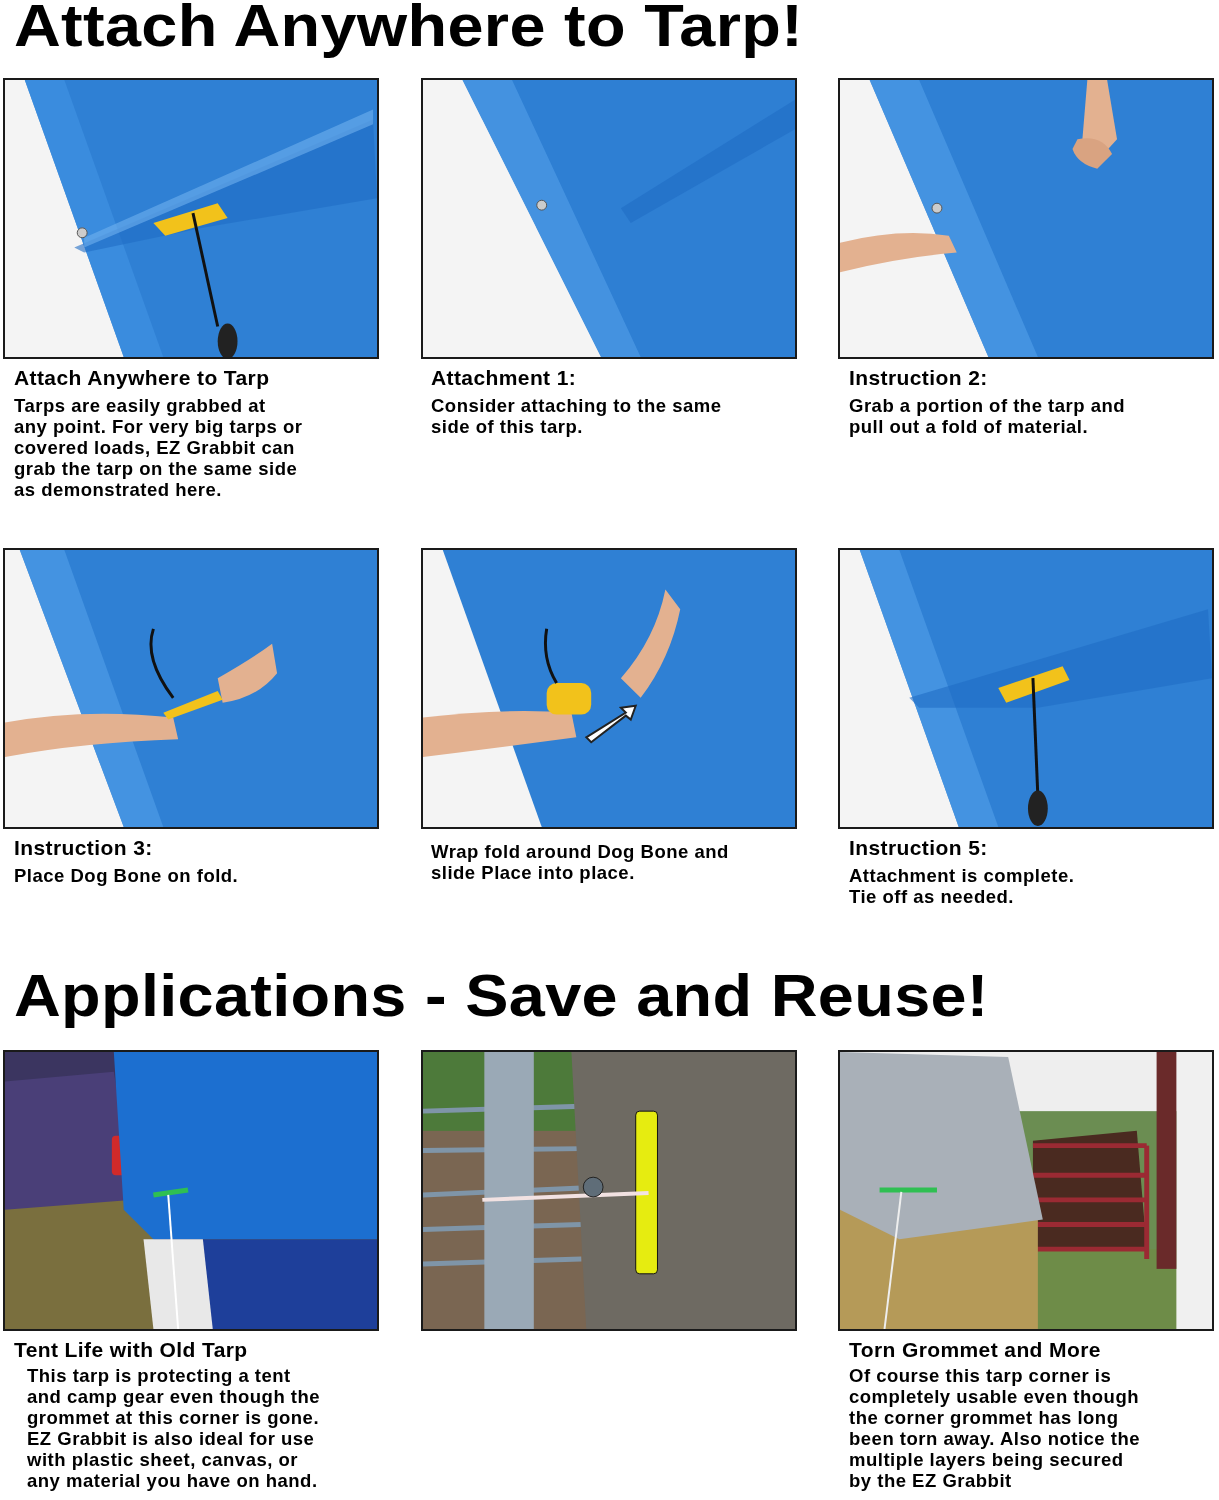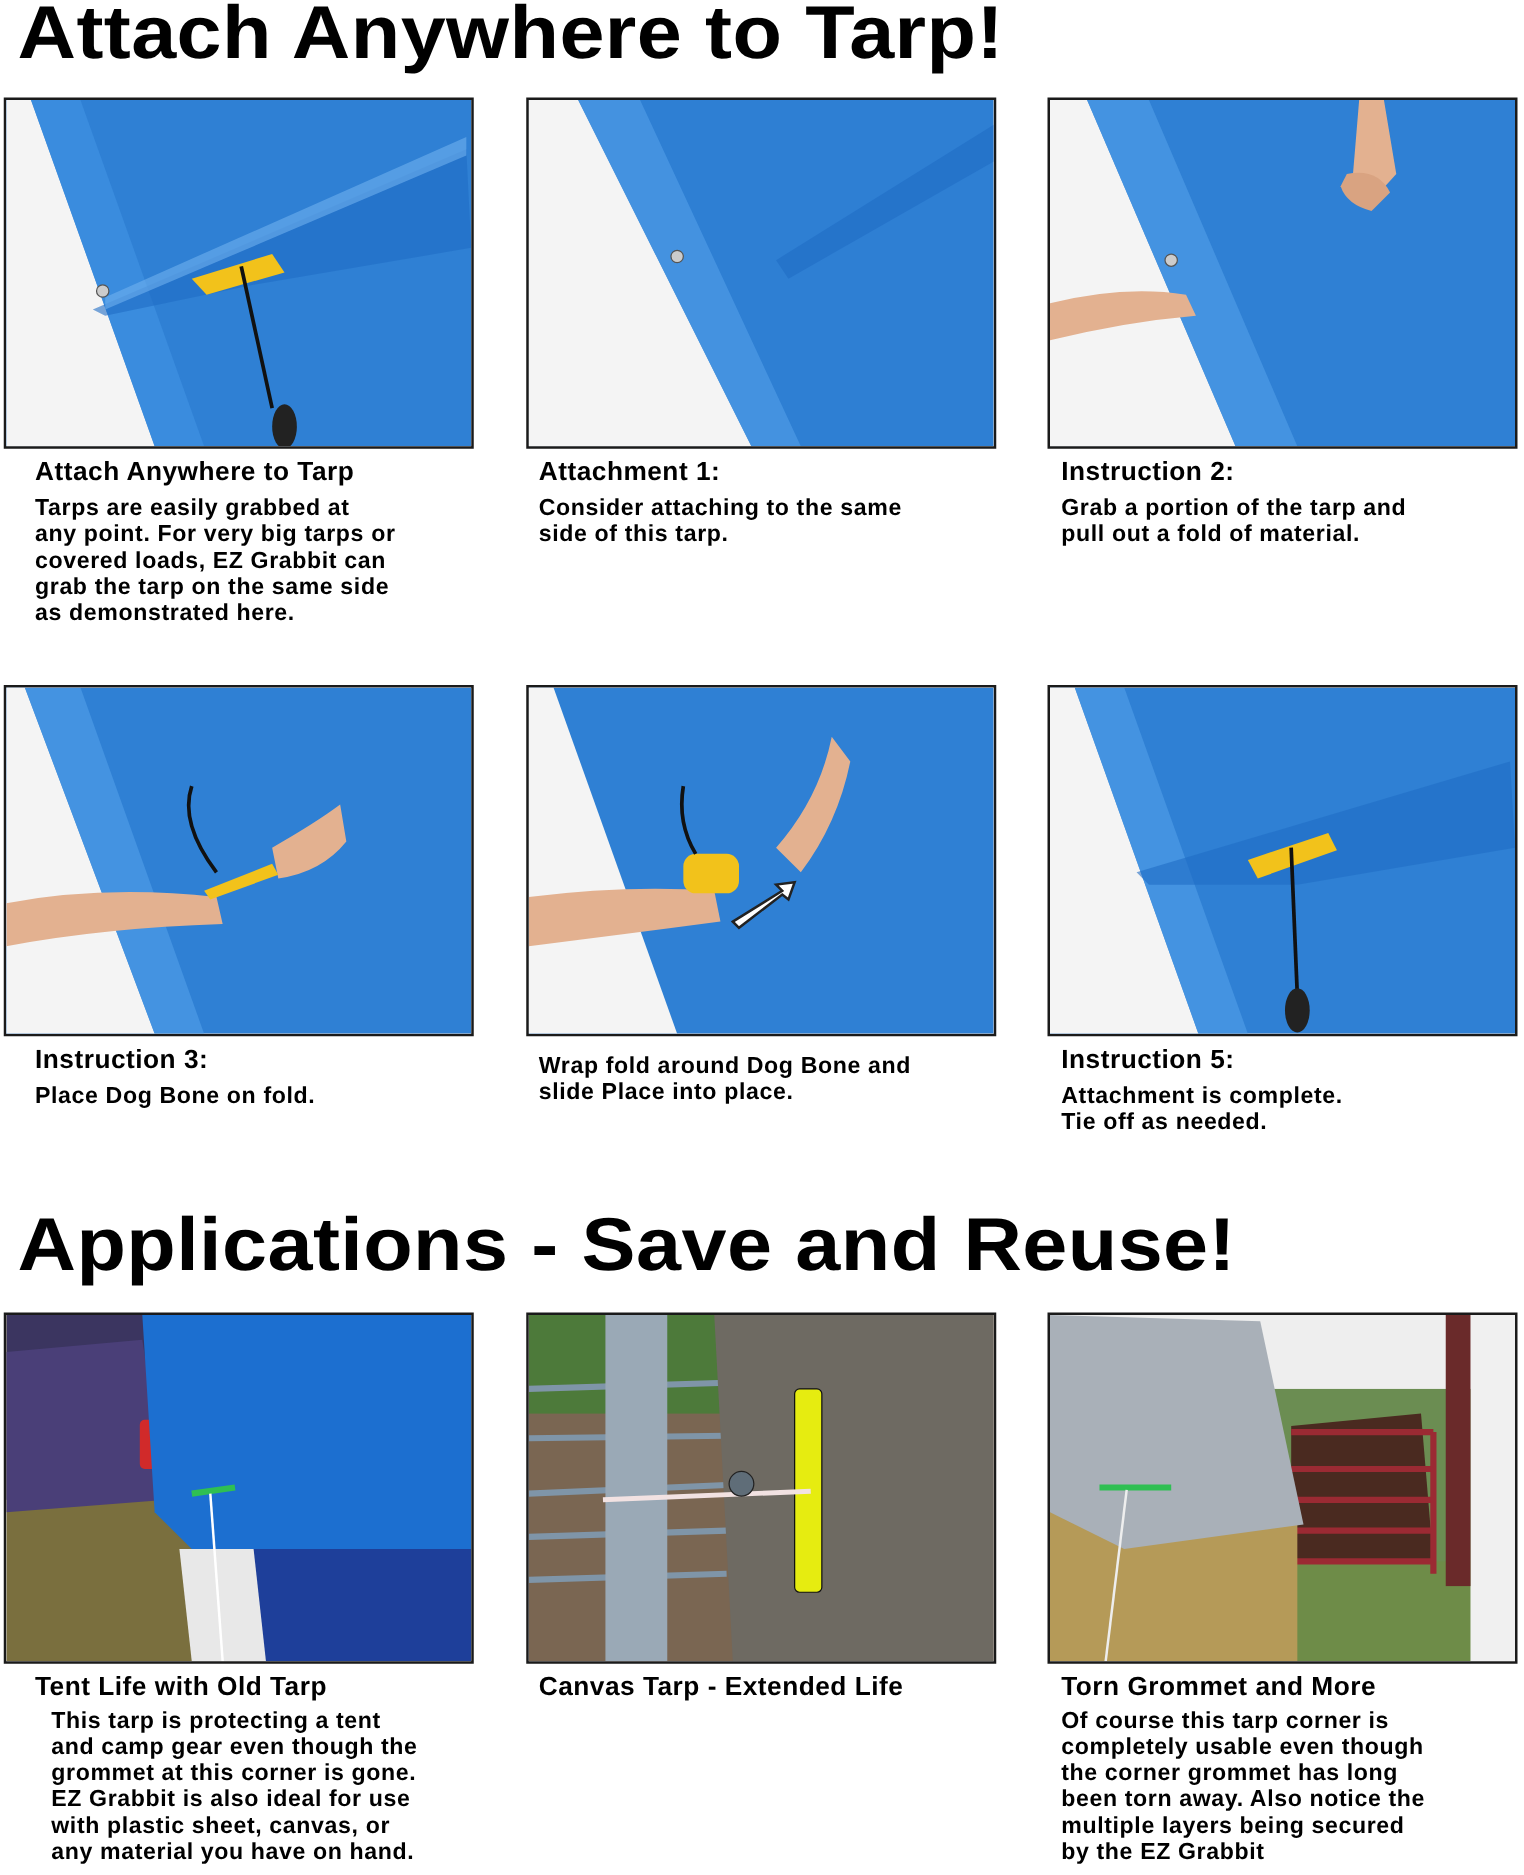--- a/index.html
+++ b/index.html
@@ -5,21 +5,21 @@
   html,body{margin:0;padding:0;background:#fff;}
   body{width:1219px;height:1500px;position:relative;overflow:hidden;font-family:"Liberation Sans",sans-serif;color:#000;}
   .h1{position:absolute;left:14px;font-weight:bold;font-size:60px;line-height:60px;letter-spacing:0.3px;transform:scaleX(1.08);transform-origin:left top;white-space:nowrap;}
   #title1{top:-4px;}
   #title2{top:966px;}
   .photo{position:absolute;width:376px;height:281px;border:2px solid #1a1a1a;box-sizing:border-box;overflow:hidden;}
   .photo svg{display:block;width:100%;height:100%;}
   .cap{position:absolute;width:390px;}
   .cap .ct{font-weight:bold;font-size:21px;line-height:24px;white-space:nowrap;letter-spacing:0.4px;}
   .cap .cb{font-weight:bold;font-size:18.5px;line-height:21px;margin-top:5px;letter-spacing:0.5px;white-space:pre-line;}
-  .c1{left:28px;} .c2{left:431px;} .c3{left:849px;}
+  .c1{left:14px;} .c2{left:431px;} .c3{left:849px;}
   .p1{left:3px;} .p2{left:421px;} .p3{left:838px;}
   .r1{top:78px;} .r2{top:548px;} .r3{top:1050px;}
   .cr1{top:366px;} .cr2{top:836px;} .cr3{top:1338px;}
 </style>
 </head>
 <body>
 
 <div id="title1" class="h1">Attach Anywhere to Tarp!</div>
 
 <div class="photo p1 r1">
@@ -182,21 +182,20 @@
 <div class="cap c1 cr3">
   <div class="ct">Tent Life with Old Tarp</div>
   <div class="cb" style="margin-top:3px;margin-left:13px;">This tarp is protecting a tent
 and camp gear even though the
 grommet at this corner is gone.
 EZ Grabbit is also ideal for use
 with plastic sheet, canvas, or
 any material you have on hand.</div>
 </div>
 <div class="cap c2 cr3">
-  <div class="ct">Canvas Tarp - Extended Life</div>
 </div>
 <div class="cap c3 cr3">
   <div class="ct">Torn Grommet and More</div>
   <div class="cb" style="margin-top:3px;">Of course this tarp corner is
 completely usable even though
 the corner grommet has long
 been torn away. Also notice the
 multiple layers being secured
 by the EZ Grabbit</div>
 </div>

